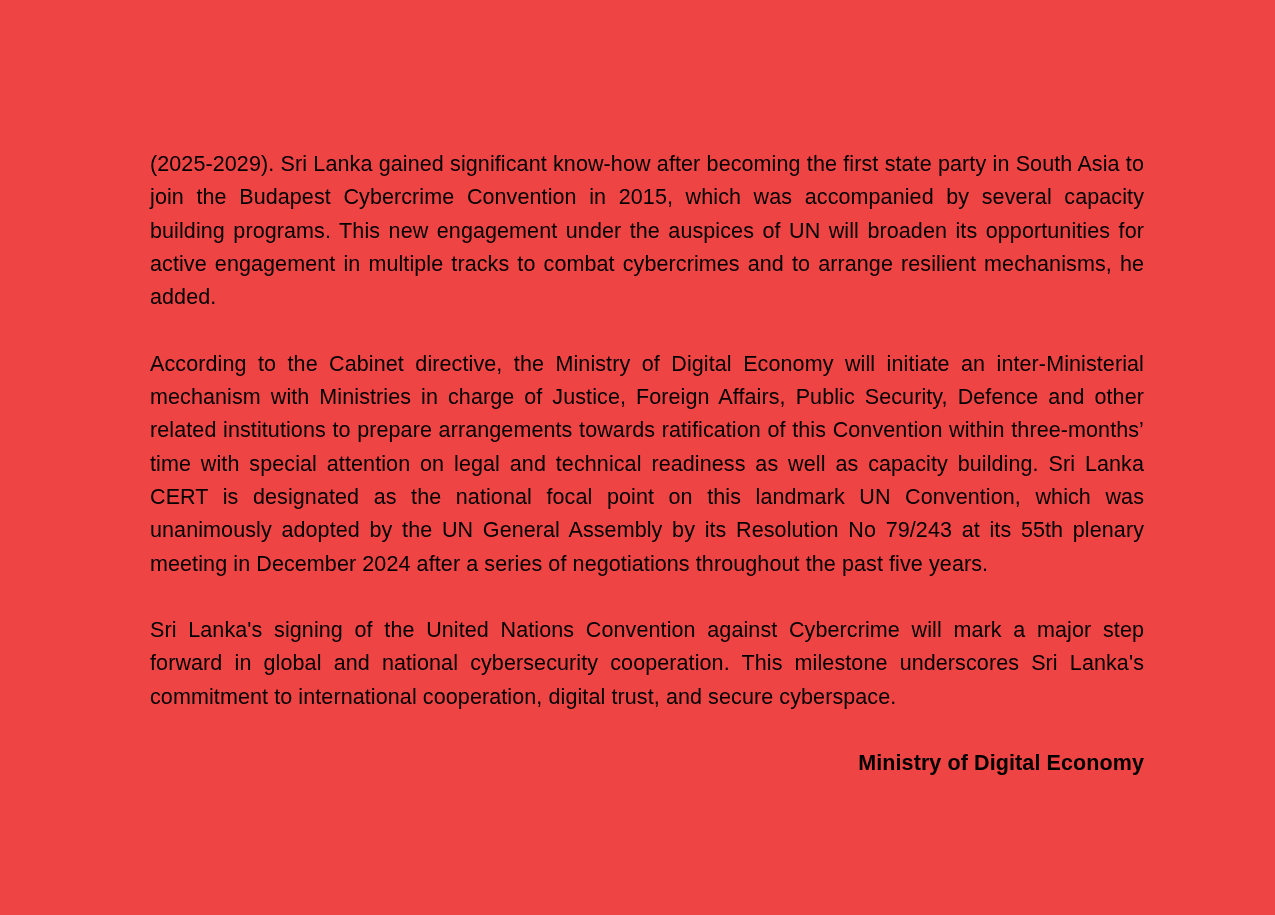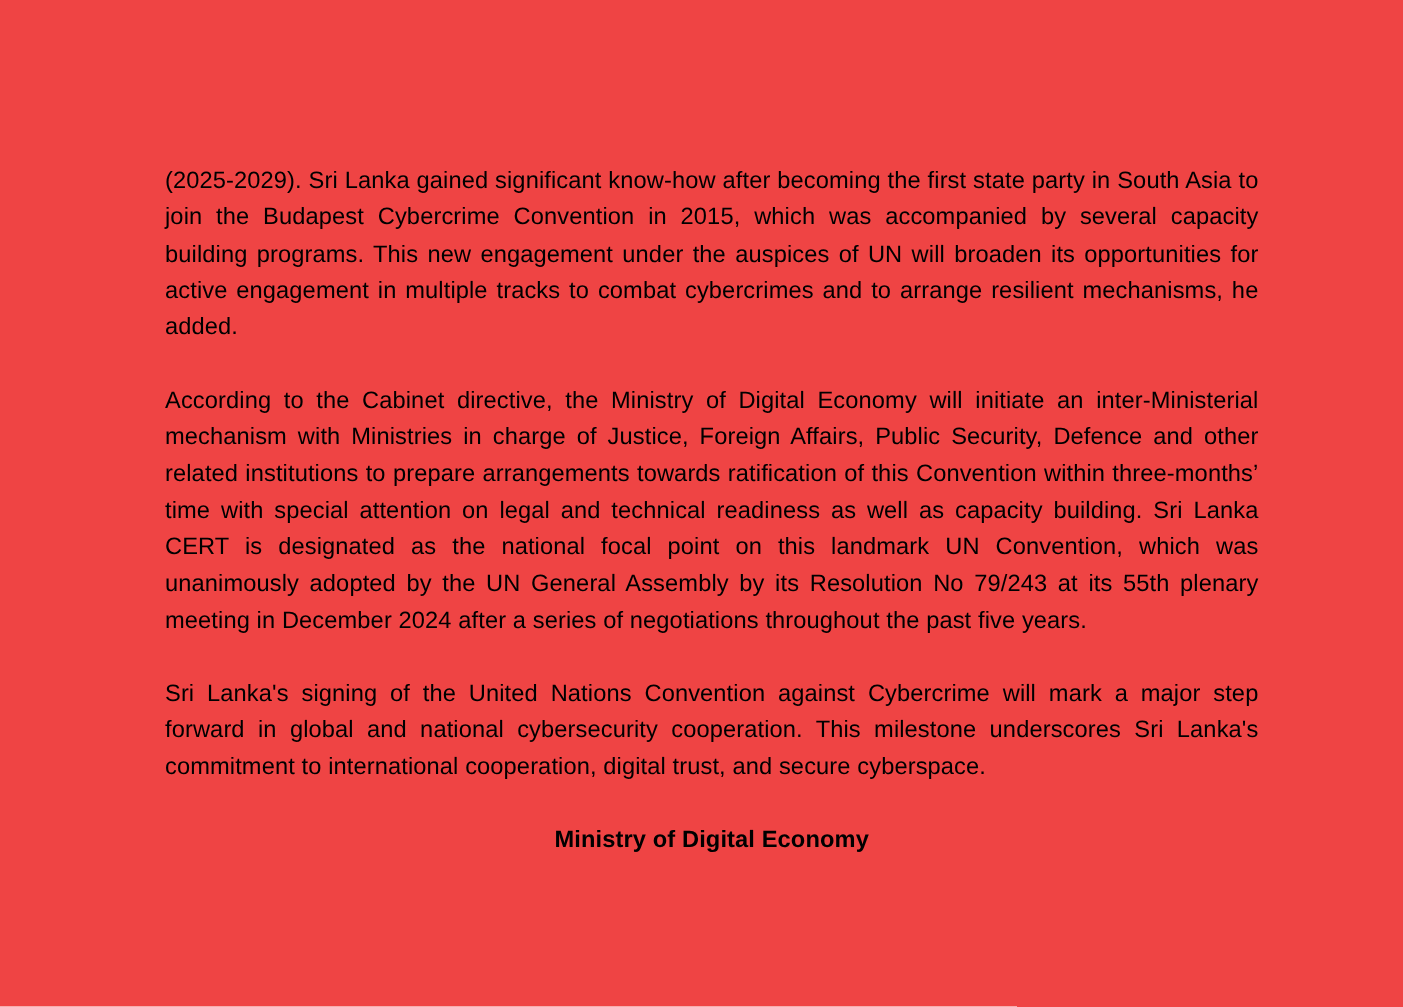--- a/index.html
+++ b/index.html
@@ -30,21 +30,21 @@
     color: #000000;
     letter-spacing: 0.1px;
   }
   .signature {
     margin-top: 0;
   }
   .signature p {
     font-size: 21.5px;
     line-height: 33.3px;
     font-weight: bold;
-    text-align: center;
+    text-align: right;
     margin: 0;
     color: #000000;
     letter-spacing: 0.1px;
   }
 </style>
 </head>
 <body>
 
 <div class="page">
   <div class="content">

